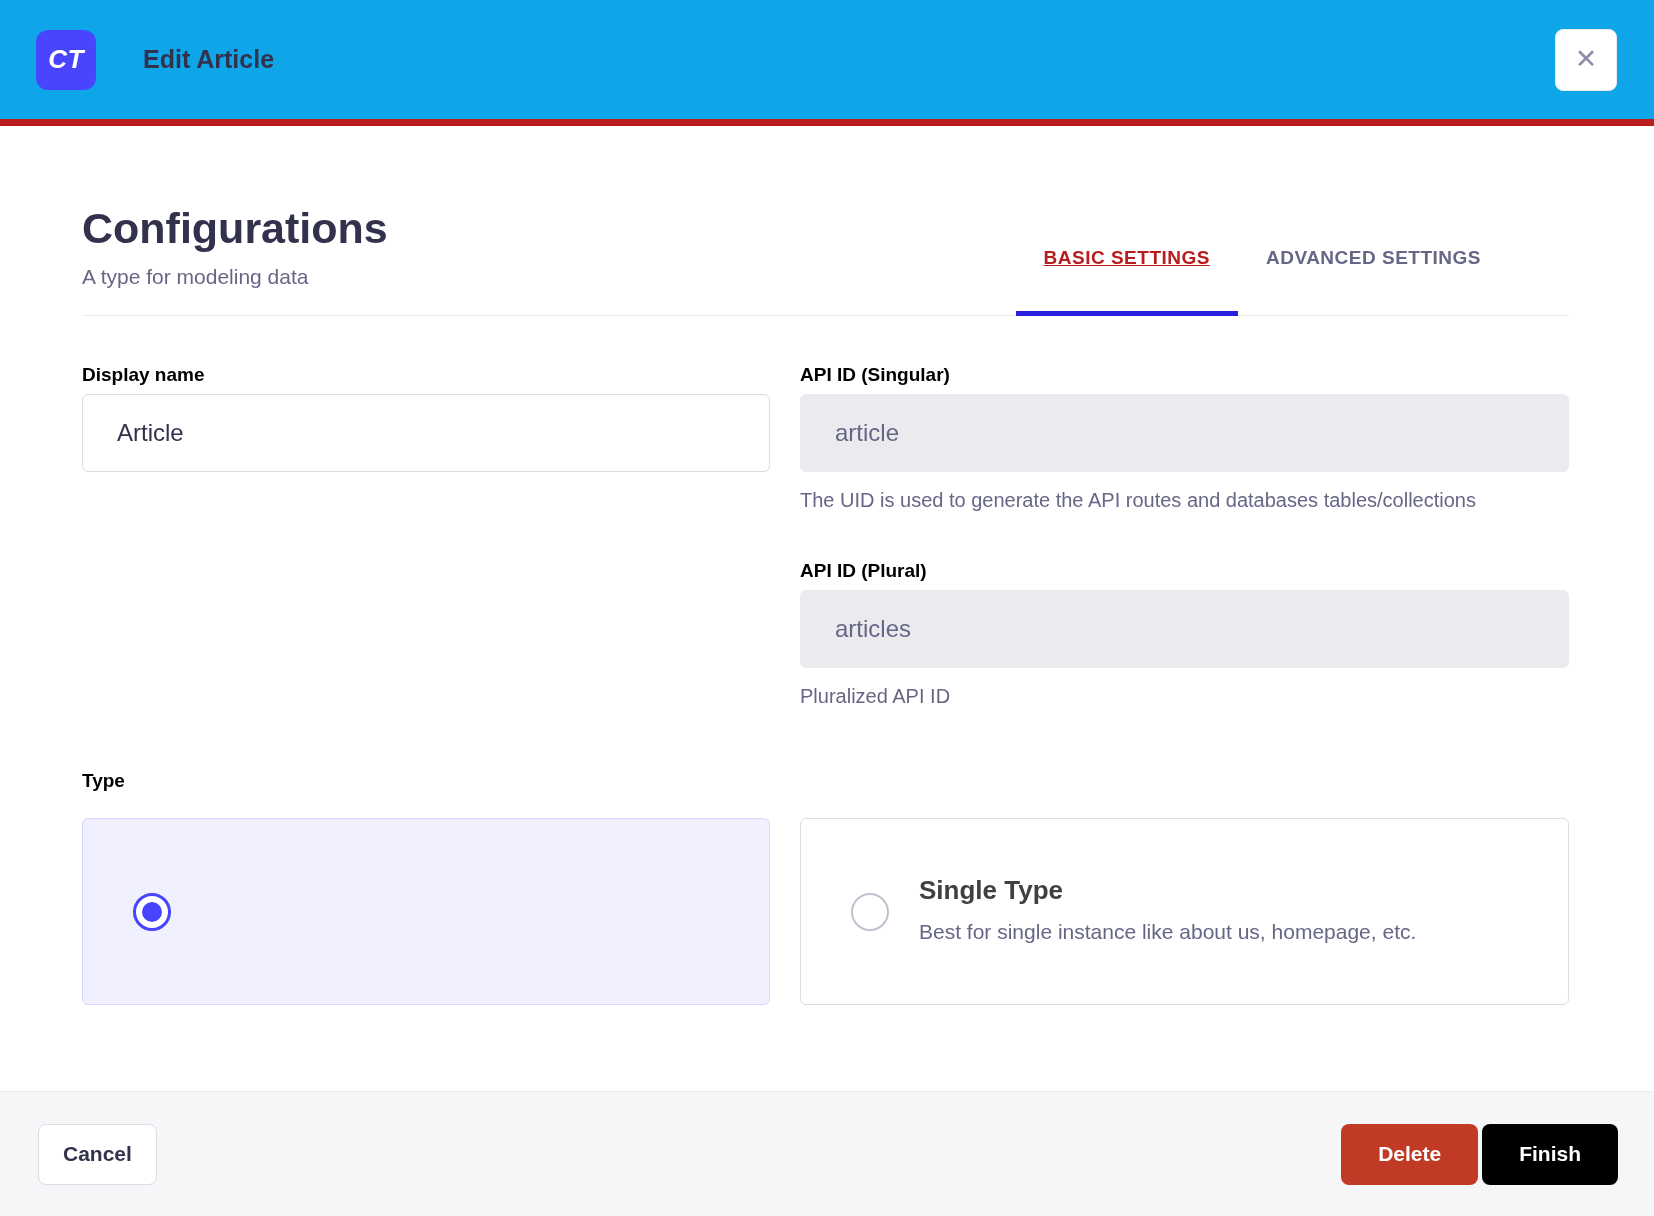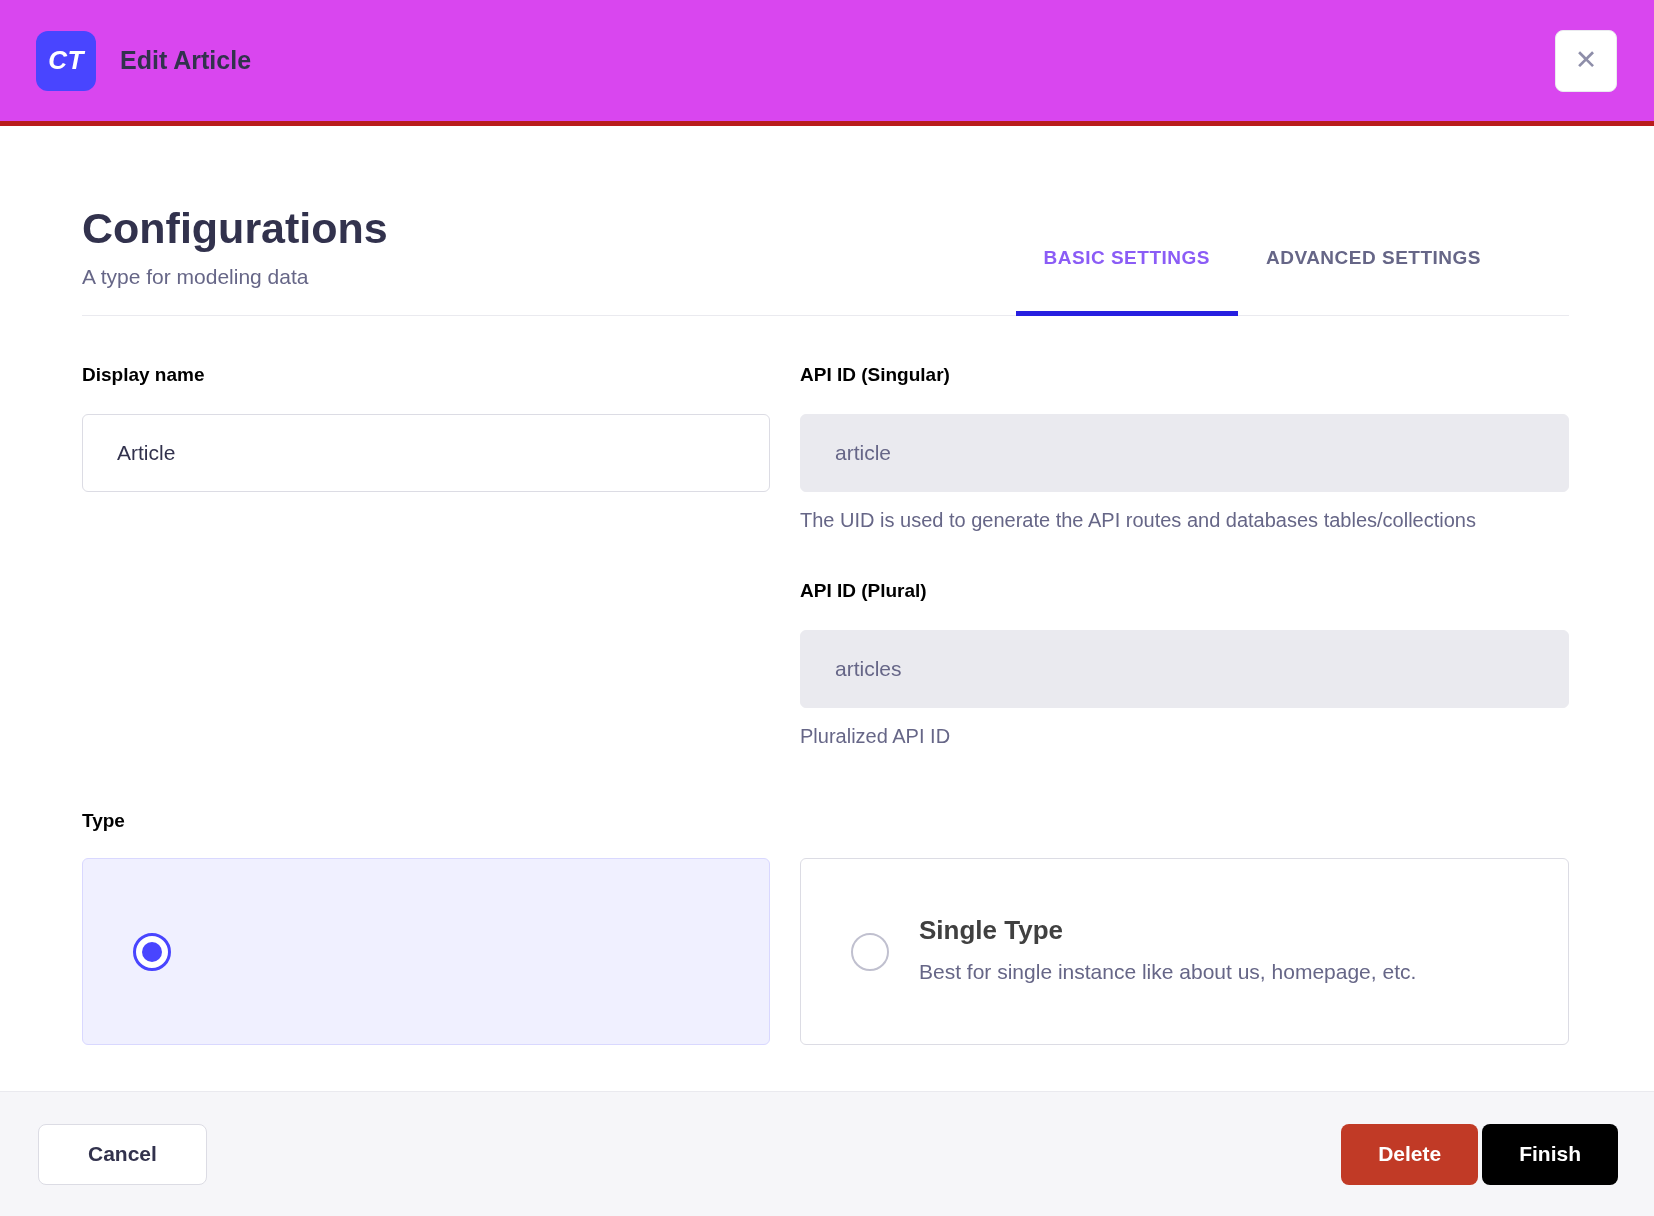--- a/index.html
+++ b/index.html
@@ -9,24 +9,25 @@
     background:#ffffff;
     color:#32324d;
     display:flex;
     flex-direction:column;
     overflow:hidden;
   }
 
   
   .modal-header {
     height:126px; flex:0 0 126px;
-    background:#d946ef;
-    border-bottom:5px solid #b91c1c;
+    background:#0ea5e9;
+    border-bottom:7px solid #b91c1c;
     display:flex; align-items:center;
     padding:0 37px 0 36px;
+    gap:23px;
   }
   .ct-badge {
     width:60px; height:60px; border-radius:12px;
     background:#4945ff; color:#ffffff;
     font-size:26px; font-weight:bold; font-style:italic;
     display:flex; align-items:center; justify-content:center;
     letter-spacing:0.5px;
   }
   .header-title { font-size:25px; font-weight:bold; margin-left:24px; }
   .close-btn {
@@ -49,39 +50,39 @@
   .section-title { font-size:43px; font-weight:bold; color:#32324d; }
   .section-subtitle { font-size:21px; color:#666687; margin-top:12px; }
 
   .tabs { display:flex; align-items:flex-end; padding-right:60px; }
   .tab {
     position:relative;
     padding:0 28px 46px 28px;
     font-size:19px; font-weight:bold; letter-spacing:0.5px;
     color:#666687; cursor:pointer; white-space:nowrap;
   }
-  .tab.active { color:#8b5cf6; }
+  .tab.active { color:#b91c1c;text-decoration:underline; }
   .tab.active::after {
     content:""; position:absolute; left:0; right:0; bottom:-1px;
     height:5px; background:#271fe0;
   }
 
   
   .form-grid {
     display:grid;
     grid-template-columns:688px 1fr;
     column-gap:30px;
     margin-top:48px;
   }
   .field-label { font-size:19px; font-weight:bold; color:#000000; }
   .text-input {
-    display:block; width:100%; height:78px; margin-top:28px;
+    display:block; width:100%; height:78px; margin-top:8px;
     border:1px solid #dcdce4; border-radius:6px;
     background:#ffffff; color:#32324d;
-    font-family:"Liberation Sans", sans-serif; font-size:21px;
+    font-family:"Liberation Sans", sans-serif; font-size:24px;
     padding:0 34px; outline:none;
   }
   .text-input:disabled {
     background:#eaeaef; border-color:#eaeaef; color:#666687;
   }
   .helper { font-size:20px; color:#666687; line-height:1.55; margin-top:13px; }
   .field + .field { margin-top:44px; }
 
   
   .type-section { margin-top:58px; }
@@ -116,21 +117,21 @@
     background:#f6f6f9; border-top:1px solid #eaeaef;
     display:flex; align-items:center; justify-content:space-between;
     padding:0 36px 0 38px;
   }
   .btn {
     height:61px; border-radius:8px; border:1px solid transparent;
     font-family:"Liberation Sans", sans-serif;
     font-size:21px; font-weight:bold; cursor:pointer;
     padding:0 36px;
   }
-  .btn-cancel { background:#ffffff; border-color:#dcdce4; color:#32324d; padding:0 49px; }
+  .btn-cancel { background:#ffffff; border-color:#dcdce4; color:#32324d; padding:0 24px; }
   .btn-delete { background:#c13a26; color:#ffffff; }
   .btn-finish { background:#000000; color:#ffffff;text-align:center; }
   .footer-right { display:flex; gap:4px; }
 </style>
 </head>
 <body>
 
 <div class="modal-header">
   <div class="ct-badge">CT</div>
   <div class="header-title">Edit Article</div>

